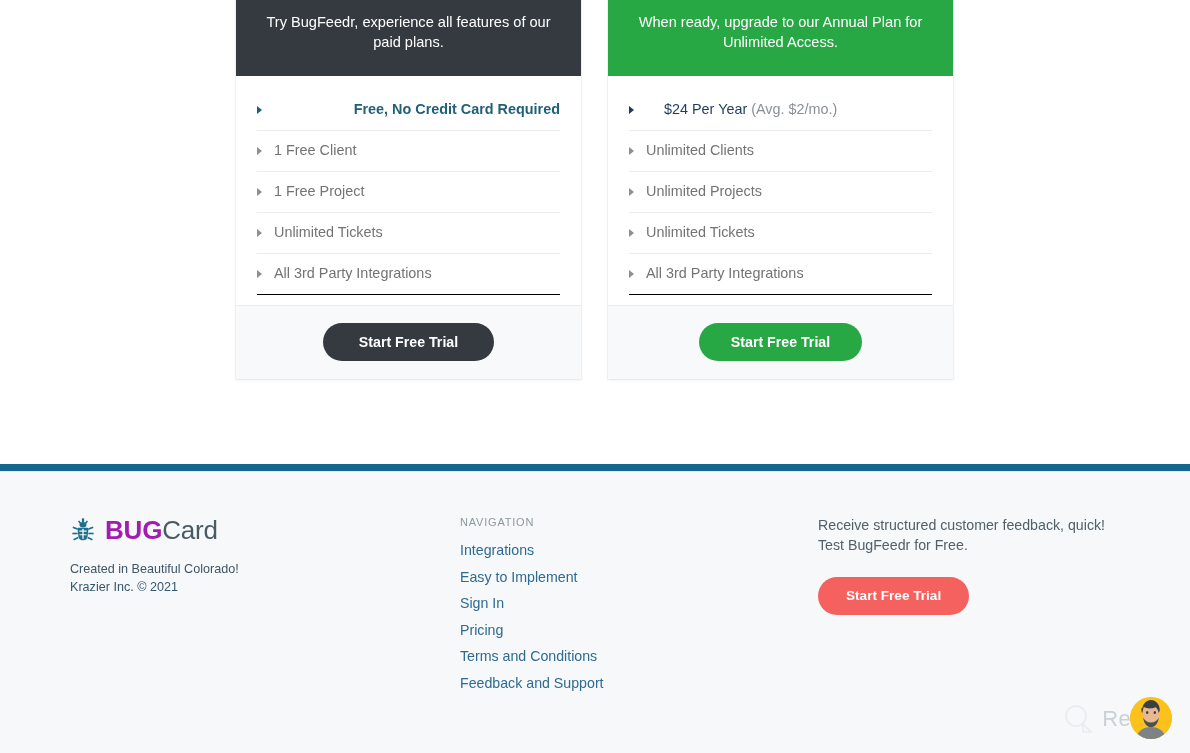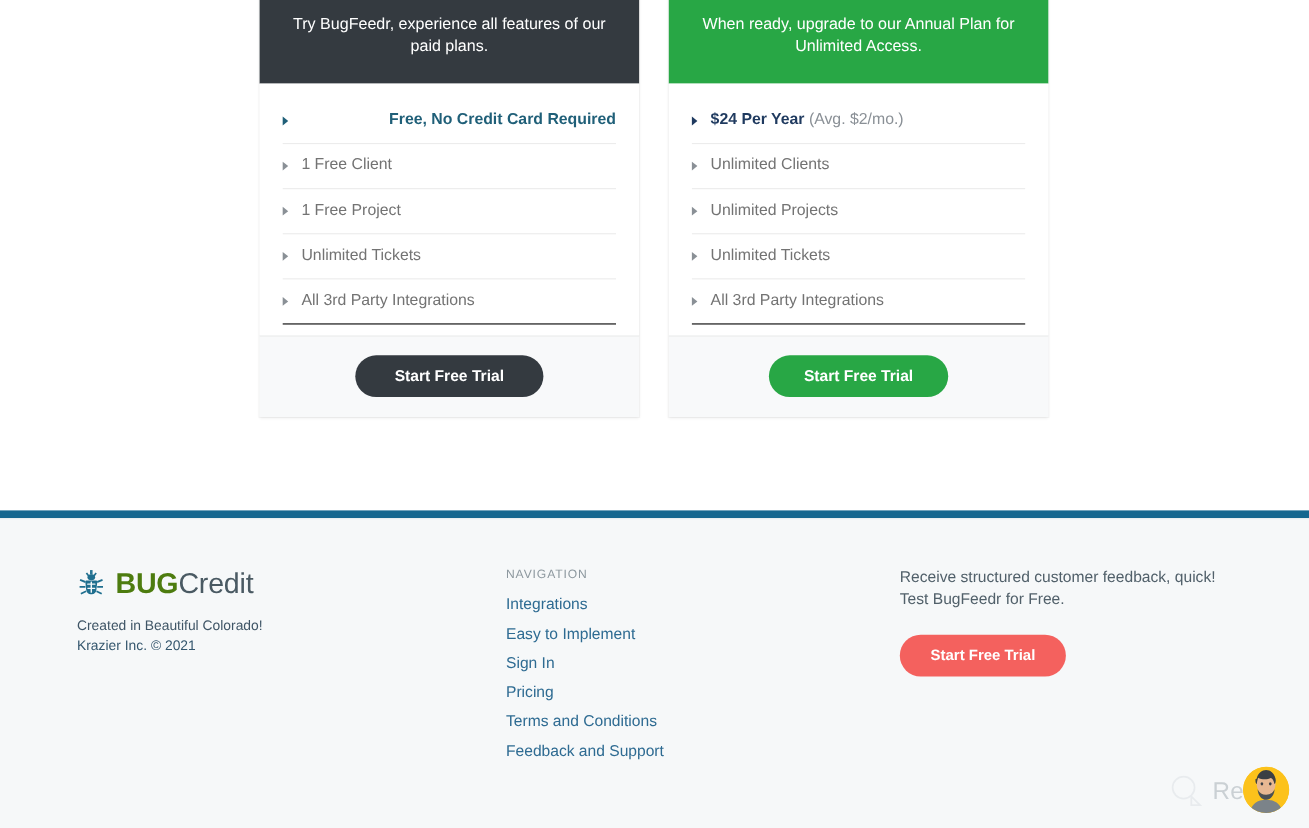--- a/index.html
+++ b/index.html
@@ -70,21 +70,21 @@
     margin-top: -4px;
     width: 0; height: 0;
     border-left: 5px solid #8a9096;
     border-top: 4px solid transparent;
     border-bottom: 4px solid transparent;
   }
   .feature-item.highlight { color: #1f5f78; font-weight: bold; text-align: right; }
   .feature-item.highlight .caret { border-left-color: #1f5f78; }
   .feature-item.price { color: #1f3a5f; }
   .feature-item.price .caret { border-left-color: #1f3a5f; }
-  .feature-item .strong { font-weight: bold; }
+  .feature-item .strong { font-weight: normal; margin-left: 18px; }
   .feature-item .sub { font-weight: normal; color: #8a9096; }
 
   .card-footer {
     background: #f8f9fa;
     border-top: 1px solid #ececec;
     padding: 17px 0 18px;
     text-align: center;
   }
 
   .btn {
@@ -137,21 +137,21 @@
     gap: 9px;
     margin-bottom: 16px;
   }
   .bug-icon { width: 26px; height: 26px; display: block; }
   .brand-text {
     font-size: 26px;
     line-height: 28px;
     color: #1f5f78;
     letter-spacing: -0.2px;
   }
-  .brand-text .b1 { font-weight: bold; color: #4d7c0f; text-align: center; }
+  .brand-text .b1 { font-weight: bold; color: #a21caf; text-align: center; }
   .brand-text .b2 { font-weight: normal; color: #4a5a63; }
 
   .brand-line {
     font-size: 12.6px;
     line-height: 18px;
     color: #3f5566;
   }
   .brand-line a { color: #35576e; text-decoration: none; }
 
   .col-title {
@@ -295,21 +295,21 @@
               <path d="M22.6 19.3h6.5v2h-6.5z"></path>
               <path d="M9.8 24.3l-5.9 2.9.9 1.8 5.8-2.9z"></path>
               <path d="M22.2 24.3l5.9 2.9-.9 1.8-5.8-2.9z"></path>
             </g>
             <g fill="#ffffff" opacity="0.95">
               <rect x="15.2" y="14.4" width="1.6" height="12.6" rx="0.6"></rect>
               <rect x="11.3" y="16.6" width="9.4" height="1.4" rx="0.6"></rect>
               <rect x="11.5" y="21.2" width="9" height="1.4" rx="0.6"></rect>
             </g>
           </svg>
-          <span class="brand-text"><span class="b1">BUG</span><span class="b2">Credit</span></span>
+          <span class="brand-text"><span class="b1">BUG</span><span class="b2">Card</span></span>
         </div>
         <div class="brand-line">Created in Beautiful Colorado!</div>
         <div class="brand-line"><a href="#">Krazier Inc. © 2021</a></div>
       </div>
 
       <div class="footer-col col-nav">
         <div class="col-title">NAVIGATION</div>
         <ul class="nav-list">
           <li><a href="#">Integrations</a></li>
           <li><a href="#">Easy to Implement</a></li>

